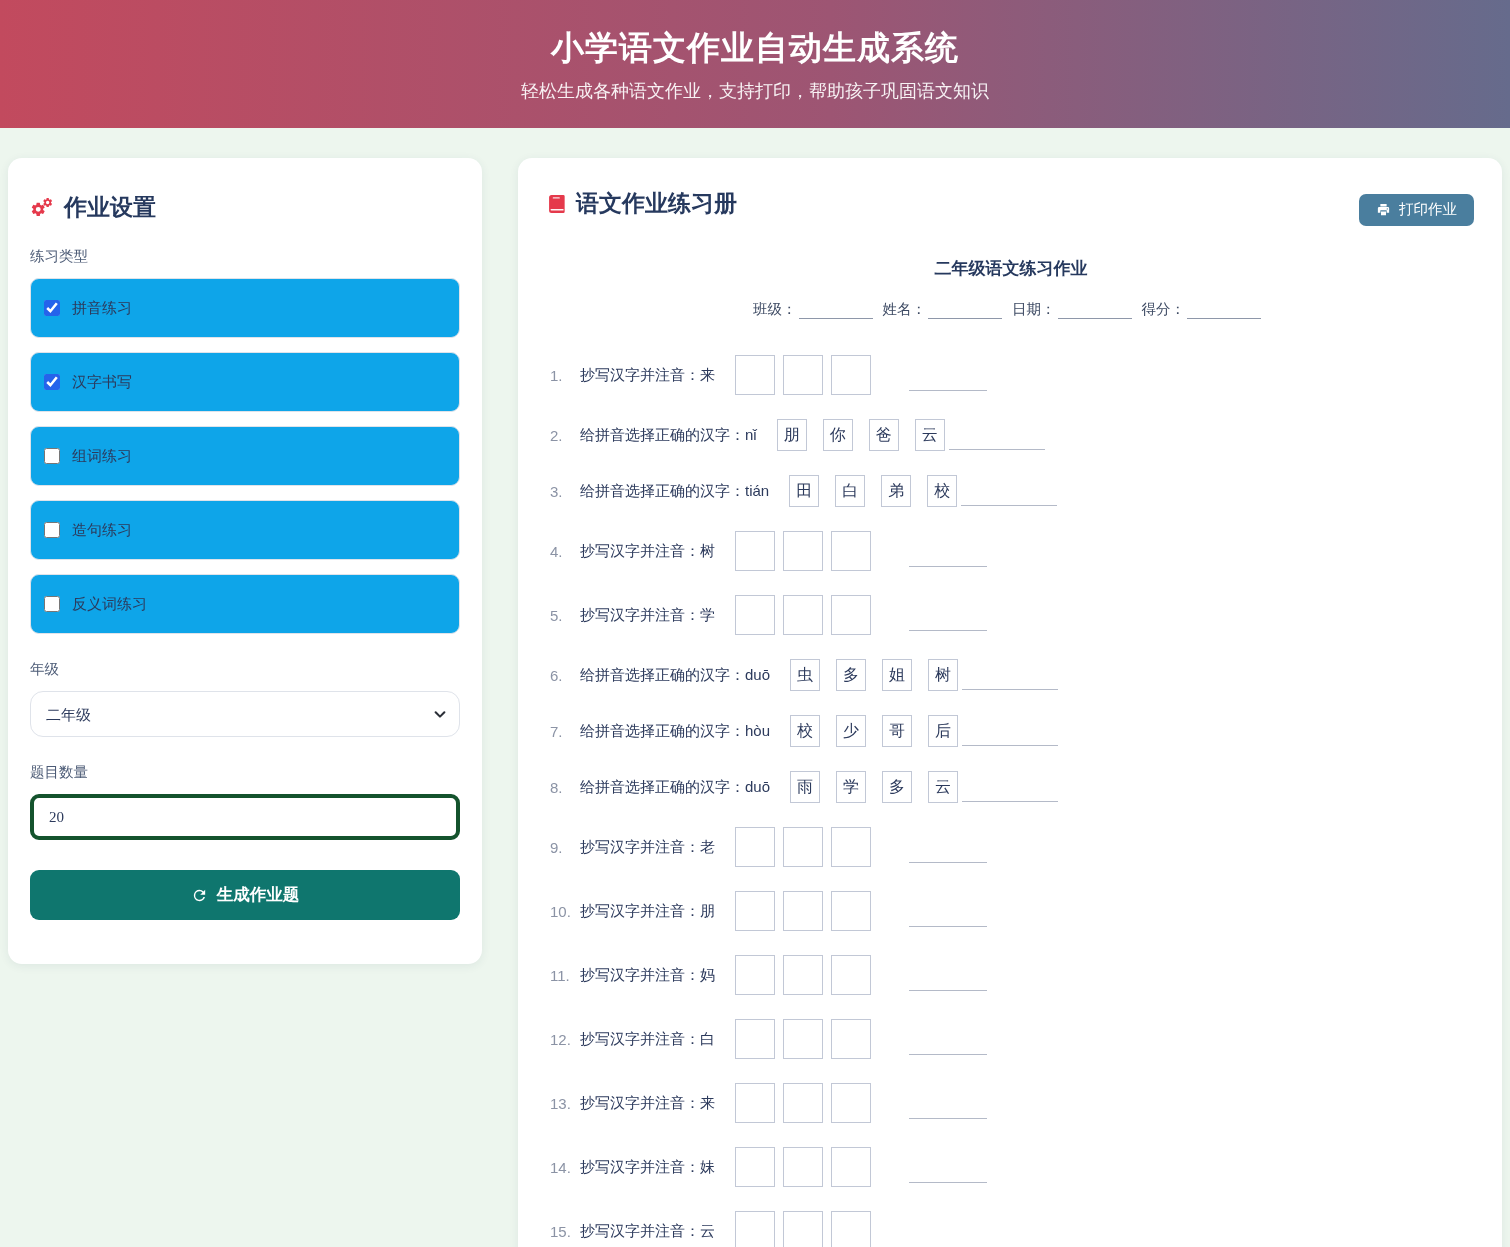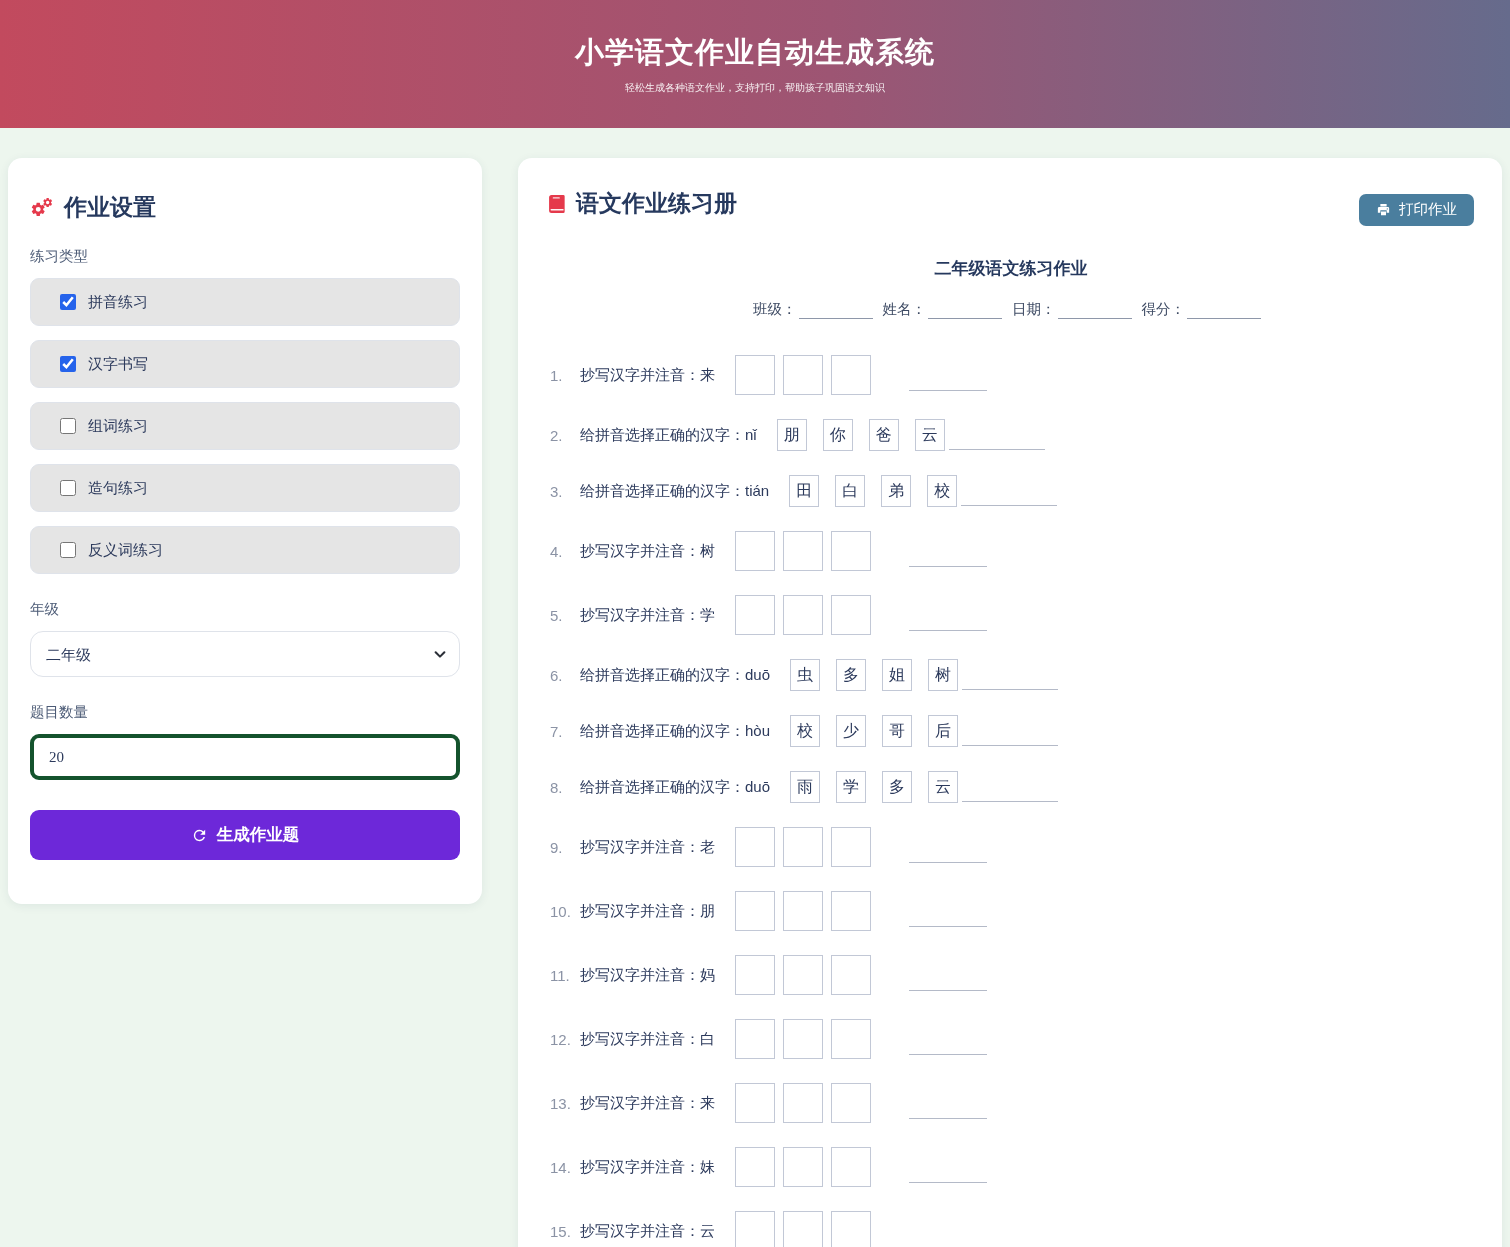--- a/index.html
+++ b/index.html
@@ -12,22 +12,22 @@
   .page { width:1510px; height:1247px; overflow:hidden; background:#edf6ee; position:relative; }
 
   
   .app-header {
     height:128px;
     background:linear-gradient(90deg,#c24a5e 0%,#9d5573 55%,#666b8c 100%);
     color:#fff;
     display:flex; flex-direction:column; align-items:center; justify-content:center;
     gap:8px;
   }
-  .app-header h1 { font-size:29px; font-weight:800; letter-spacing:1px; }
-  .app-header p  { font-size:10px; color:rgba(255,255,255,.92); }
+  .app-header h1 { font-size:33px; font-weight:800; letter-spacing:1px; }
+  .app-header p  { font-size:18px; color:rgba(255,255,255,.92); }
 
   
   .layout { display:flex; align-items:flex-start; gap:36px; padding:30px 8px 0 8px; }
 
   .card {
     background:#fff; border-radius:14px;
     box-shadow:0 2px 10px rgba(40,60,90,.08);
   }
 
   
@@ -36,22 +36,22 @@
     display:flex; align-items:center; gap:10px;
     font-size:23px; font-weight:800; color:#26395e;
     margin-bottom:24px;
   }
   .icon { display:inline-flex; flex:none; }
   .field-label { font-size:14.5px; color:#4c5b76; margin-bottom:12px; }
   .check-list { display:flex; flex-direction:column; gap:14px; margin-bottom:26px; }
   .check-row {
     display:flex; align-items:center; gap:12px;
     border:1px solid #dfe3ea; border-radius:9px;
-    padding:13px 29px; height:48px;
-    font-size:15px; color:#2c3a5c; cursor:pointer; background:#e5e5e5;
+    padding:13px 13px; height:60px;
+    font-size:15px; color:#2c3a5c; cursor:pointer; background:#0ea5e9;
   }
   .check-row input[type=checkbox] {
     width:16px; height:16px; accent-color:#2563eb; cursor:pointer;
   }
   .select-wrap { position:relative; margin-bottom:26px; }
   .select-wrap select {
     width:100%; height:46px;
     border:1px solid #dfe3ea; border-radius:13px;
     padding:0 36px 0 15px; font-size:15px; color:#2c3a5c;
     appearance:none; -webkit-appearance:none; background:#fff;
@@ -59,21 +59,21 @@
   }
   .select-wrap .chev { position:absolute; right:13px; top:16px; pointer-events:none; }
   .num-input {
     width:100%; height:46px;
     border:4px solid #14532d; border-radius:9px;
     padding:0 15px; font-size:15px; color:#2c3a5c;
     font-family:Liberation Serif, serif; margin-bottom:30px; background:#fff;
   }
   .generate-btn {
     width:100%; height:50px;
-    background:#6d28d9; border:none; border-radius:9px;
+    background:#0f766e; border:none; border-radius:9px;
     color:#fff; font-size:16.5px; font-weight:600; font-family:Liberation Sans, sans-serif;
     display:flex; align-items:center; justify-content:center; gap:9px;
     cursor:pointer;
   }
 
   
   .main { flex:1; padding:30px 28px 40px 30px; min-height:1400px; }
   .main-head { display:flex; align-items:center; justify-content:space-between; margin-bottom:26px; }
   .print-btn {
     background:#4a7e9e; border:none; border-radius:7px;

